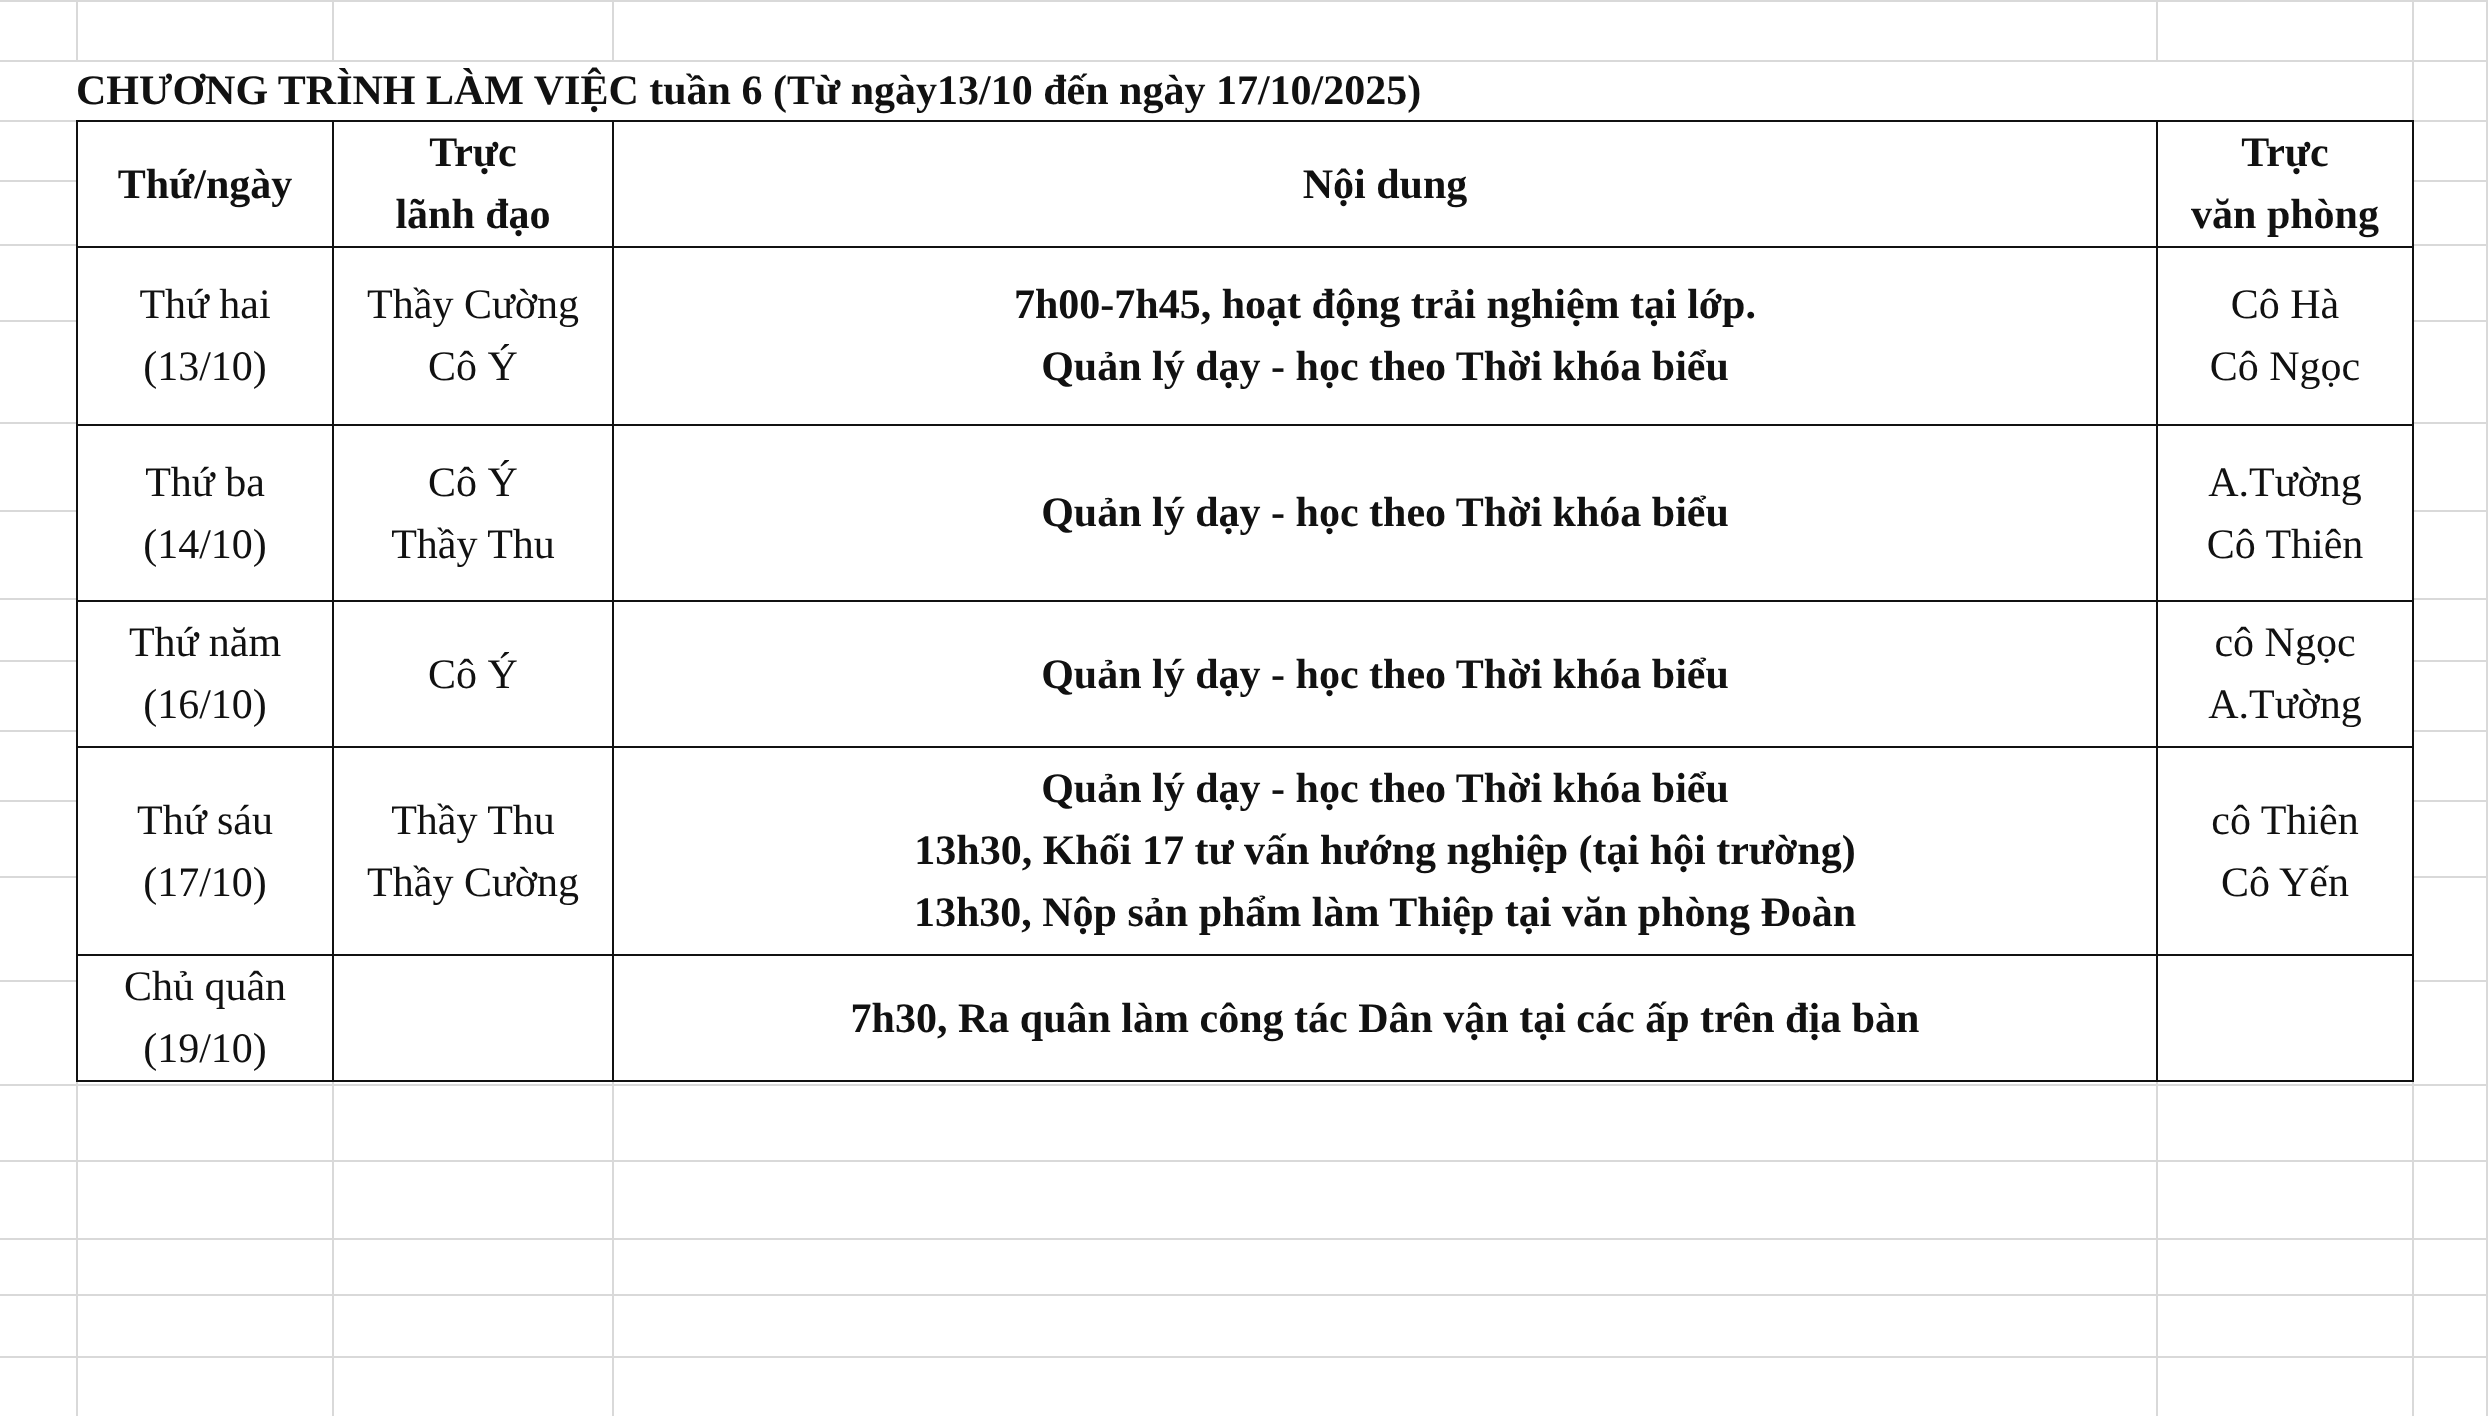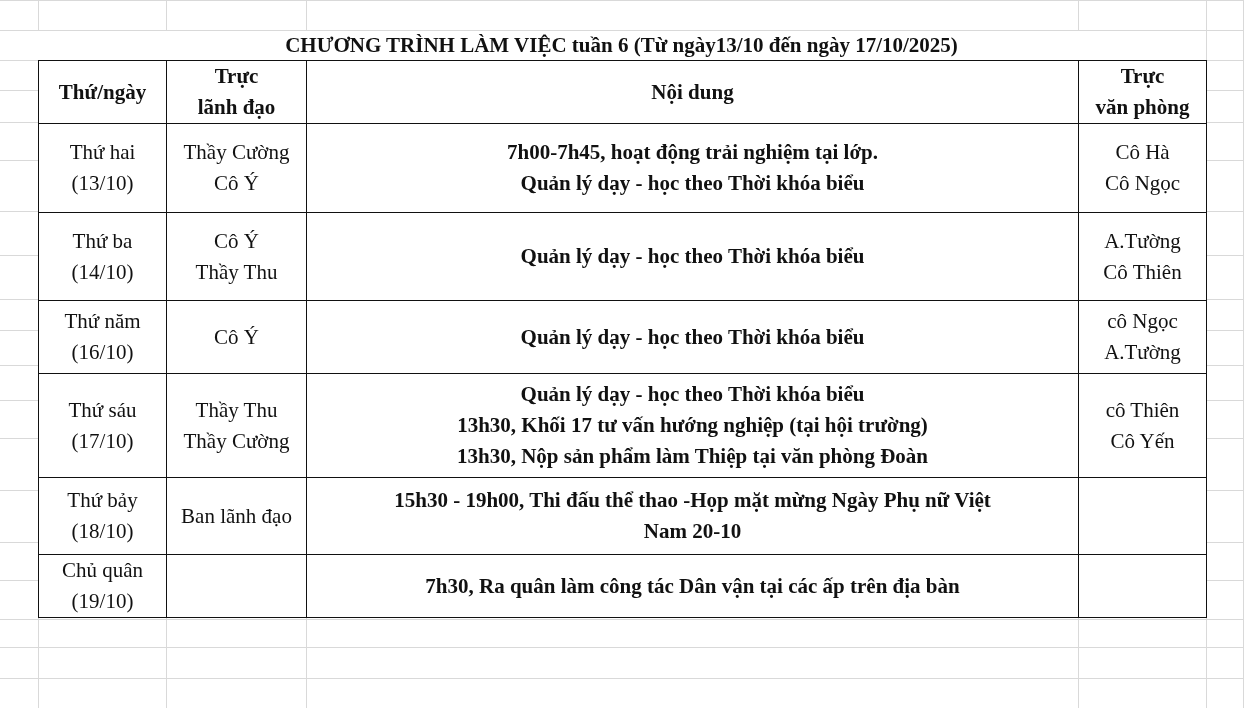--- a/index.html
+++ b/index.html
@@ -30,21 +30,21 @@
 
     
     .title {
       position: absolute;
       left: 38px;
       width: 1167px;
       top: 31px;
       height: 29px;
       background: #ffffff;
       z-index: 1;
-      text-align: center;
+      text-align: left;
       font-weight: bold;
       font-size: 21px;
       line-height: 29px;
       white-space: nowrap;
     }
 
     
     table.schedule {
       position: absolute;
       left: 38px;
@@ -198,34 +198,20 @@
         <span class="line">Quản lý dạy - học theo Thời khóa biểu</span>
         <span class="line">13h30, Khối 17 tư vấn hướng nghiệp (tại hội trường)</span>
         <span class="line">13h30, Nộp sản phẩm làm Thiệp tại văn phòng Đoàn</span>
       </td>
       <td class="c-office">
         <span class="line">cô Thiên</span>
         <span class="line">Cô Yến</span>
       </td>
     </tr>
 
-    <tr style="height:77px">
-      <td class="c-day">
-        <span class="line">Thứ bảy</span>
-        <span class="line">(18/10)</span>
-      </td>
-      <td class="c-lead">
-        <span class="line">Ban lãnh đạo</span>
-      </td>
-      <td class="c-content">
-        <span class="line">15h30 - 19h00, Thi đấu thể thao -Họp mặt mừng Ngày Phụ nữ Việt</span>
-        <span class="line">Nam 20-10</span>
-      </td>
-      <td class="c-office"></td>
-    </tr>
 
     <tr style="height:59px">
       <td class="c-day">
         <span class="line">Chủ quân</span>
         <span class="line">(19/10)</span>
       </td>
       <td class="c-lead"></td>
       <td class="c-content">
         <span class="line">7h30, Ra quân làm công tác Dân vận tại các ấp trên địa bàn</span>
       </td>

